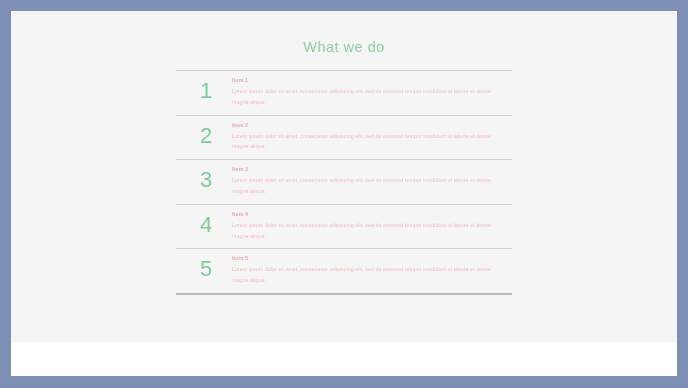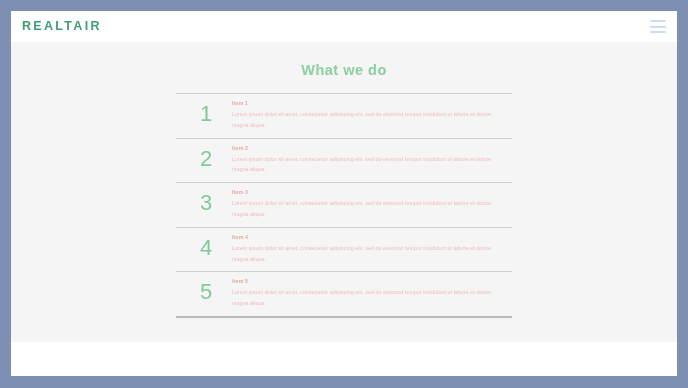--- a/index.html
+++ b/index.html
@@ -76,23 +76,23 @@
     flex: 1 1 auto;
     background: #f5f5f5;
     position: relative;
     overflow: hidden;
   }
 
   .section-title {
     text-align: center;
     color: #8dcfa2;
     font-size: 14.5px;
-    font-weight: 700;
+    font-weight: 400;
     letter-spacing: 0.5px;
-    margin: 4px;
+    margin: 12px;
     padding-top: 17px;
     line-height: 1.1;
   }
 
   .items-list {
     width: 336px;
     margin: 14px auto 0 auto;
     border-top: 1px solid #cfcfcf;
   }
 
@@ -149,28 +149,20 @@
     height: 34px;
     background: #ffffff;
   }
 </style>
 </head>
 <body>
 
 <div class="viewport">
   <div class="browser-frame">
 
-    <header class="site-header">
-      <div class="brand-logo">REALTAIR</div>
-      <div class="menu-toggle">
-        <span class="bar"></span>
-        <span class="bar"></span>
-        <span class="bar"></span>
-      </div>
-    </header>
 
     <main class="main-area">
       <h1 class="section-title">What we do</h1>
 
       <div class="items-list">
 
         <div class="list-item">
           <div class="item-number">1</div>
           <div class="item-body">
             <p class="item-title">Item 1</p>

